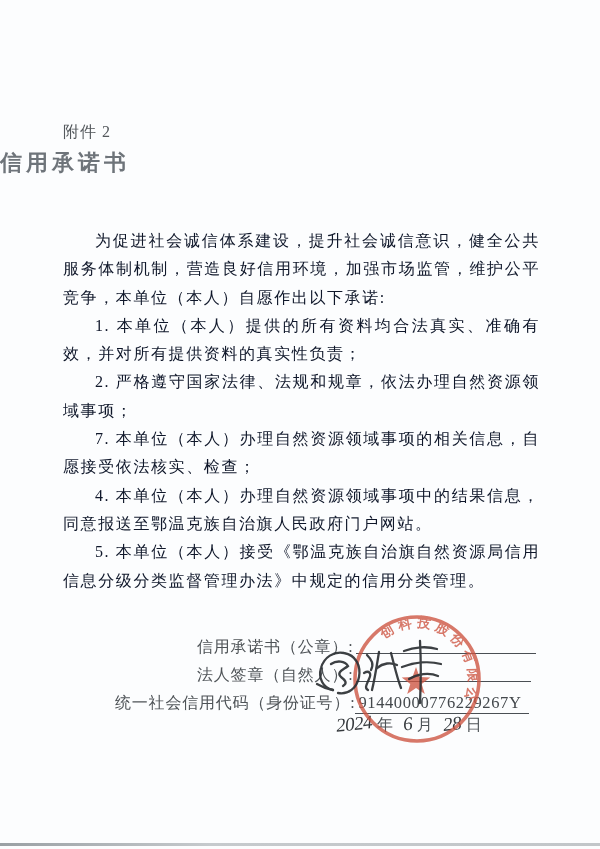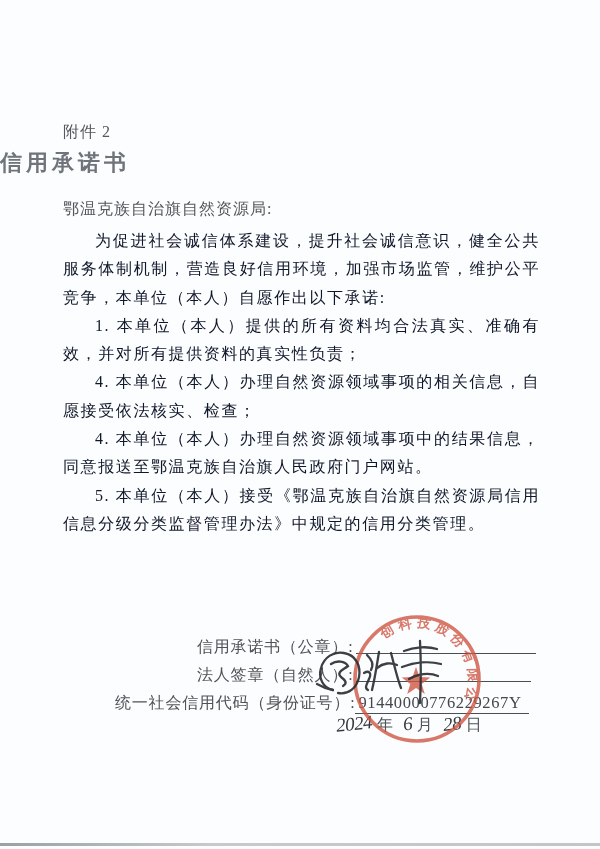--- a/index.html
+++ b/index.html
@@ -38,26 +38,26 @@
 </style>
 </head>
 <body>
 
 <div class="page">
 
   <div class="attachment">附件 2</div>
 
   <div class="doc-title">信用承诺书</div>
 
-  <div class="salutation">鄂温克族自治旗自然资源局:</div>
 
   <div class="bodytext">
     <p>为促进社会诚信体系建设，提升社会诚信意识，健全公共服务体制机制，营造良好信用环境，加强市场监管，维护公平竞争，本单位（本人）自愿作出以下承诺:</p>
     <p>1. 本单位（本人）提供的所有资料均合法真实、准确有效，并对所有提供资料的真实性负责；</p>
-    <p>4. 本单位（本人）办理自然资源领域事项的相关信息，自愿接受依法核实、检查；</p>
+    <p>2. 严格遵守国家法律、法规和规章，依法办理自然资源领域事项；</p>
+    <p>7. 本单位（本人）办理自然资源领域事项的相关信息，自愿接受依法核实、检查；</p>
     <p>4. 本单位（本人）办理自然资源领域事项中的结果信息，同意报送至鄂温克族自治旗人民政府门户网站。</p>
     <p>5. 本单位（本人）接受《鄂温克族自治旗自然资源局信用信息分级分类监督管理办法》中规定的信用分类管理。</p>
   </div>
 
   <div class="sig-row sig-unit">
     <span>信用承诺书（公章）:</span><span class="sigline"></span>
   </div>
 
   <div class="sig-row sig-legal">
     <span>法人签章（自然人）:</span><span class="sigline"></span>

